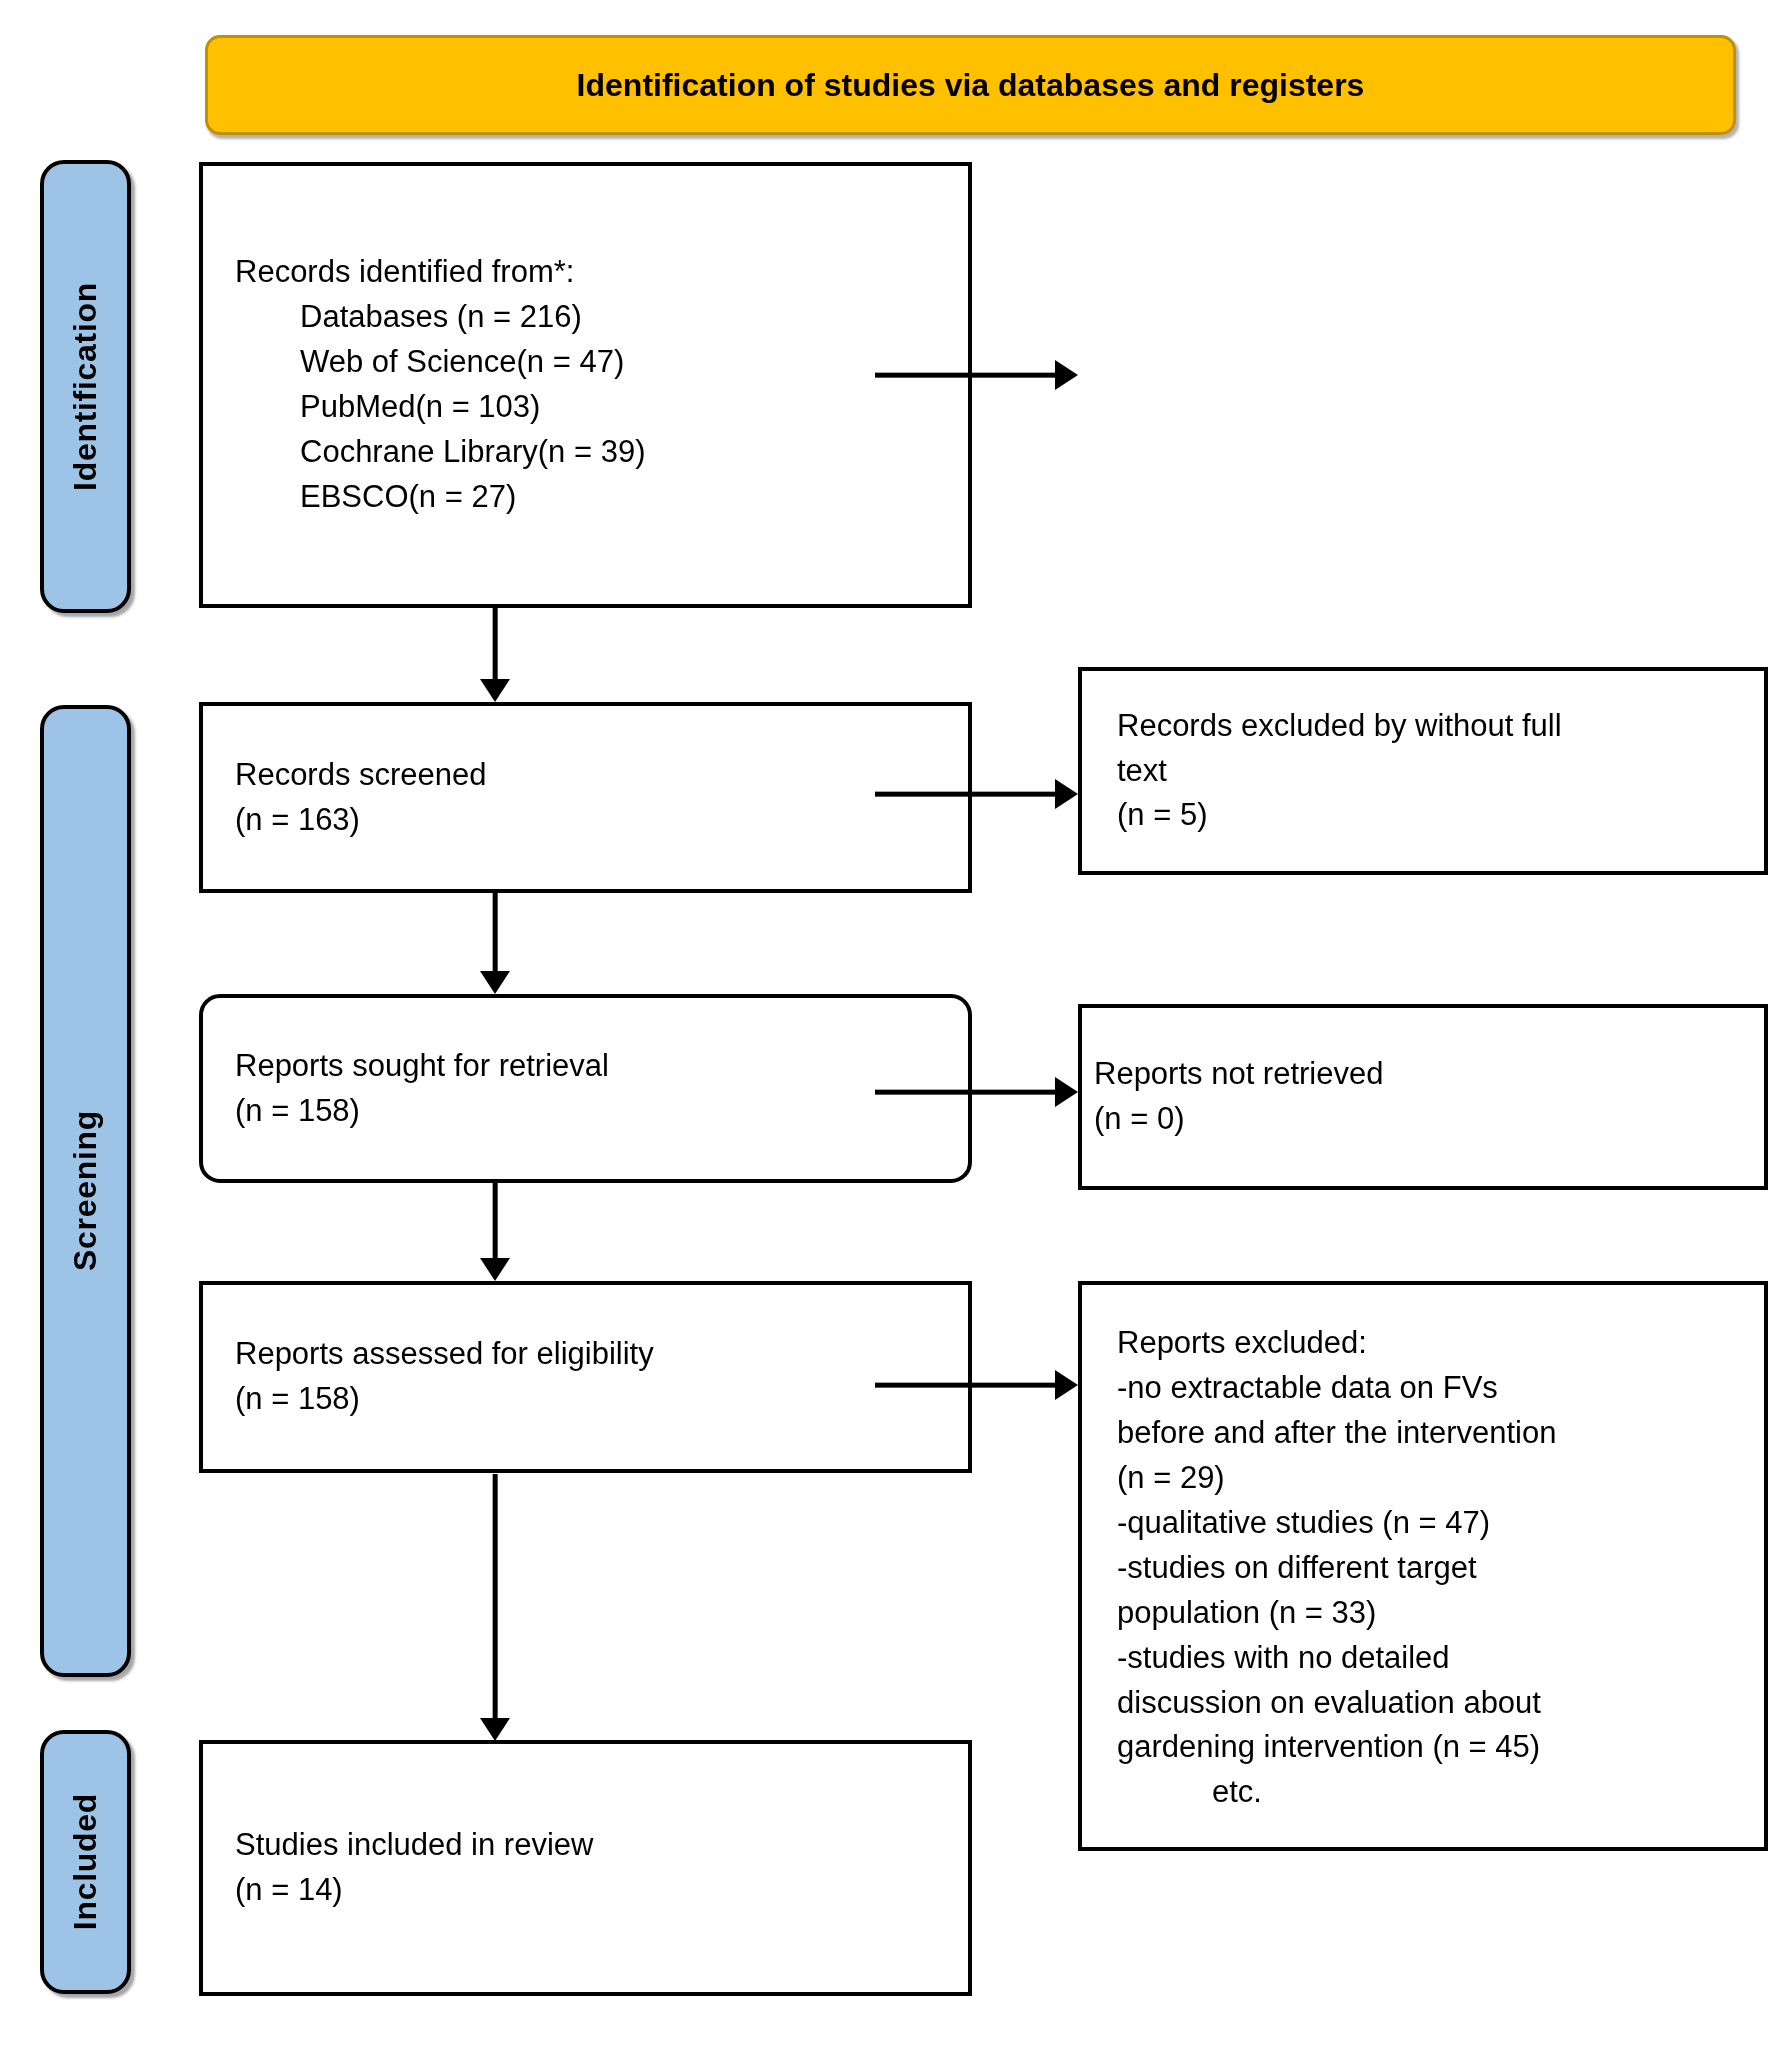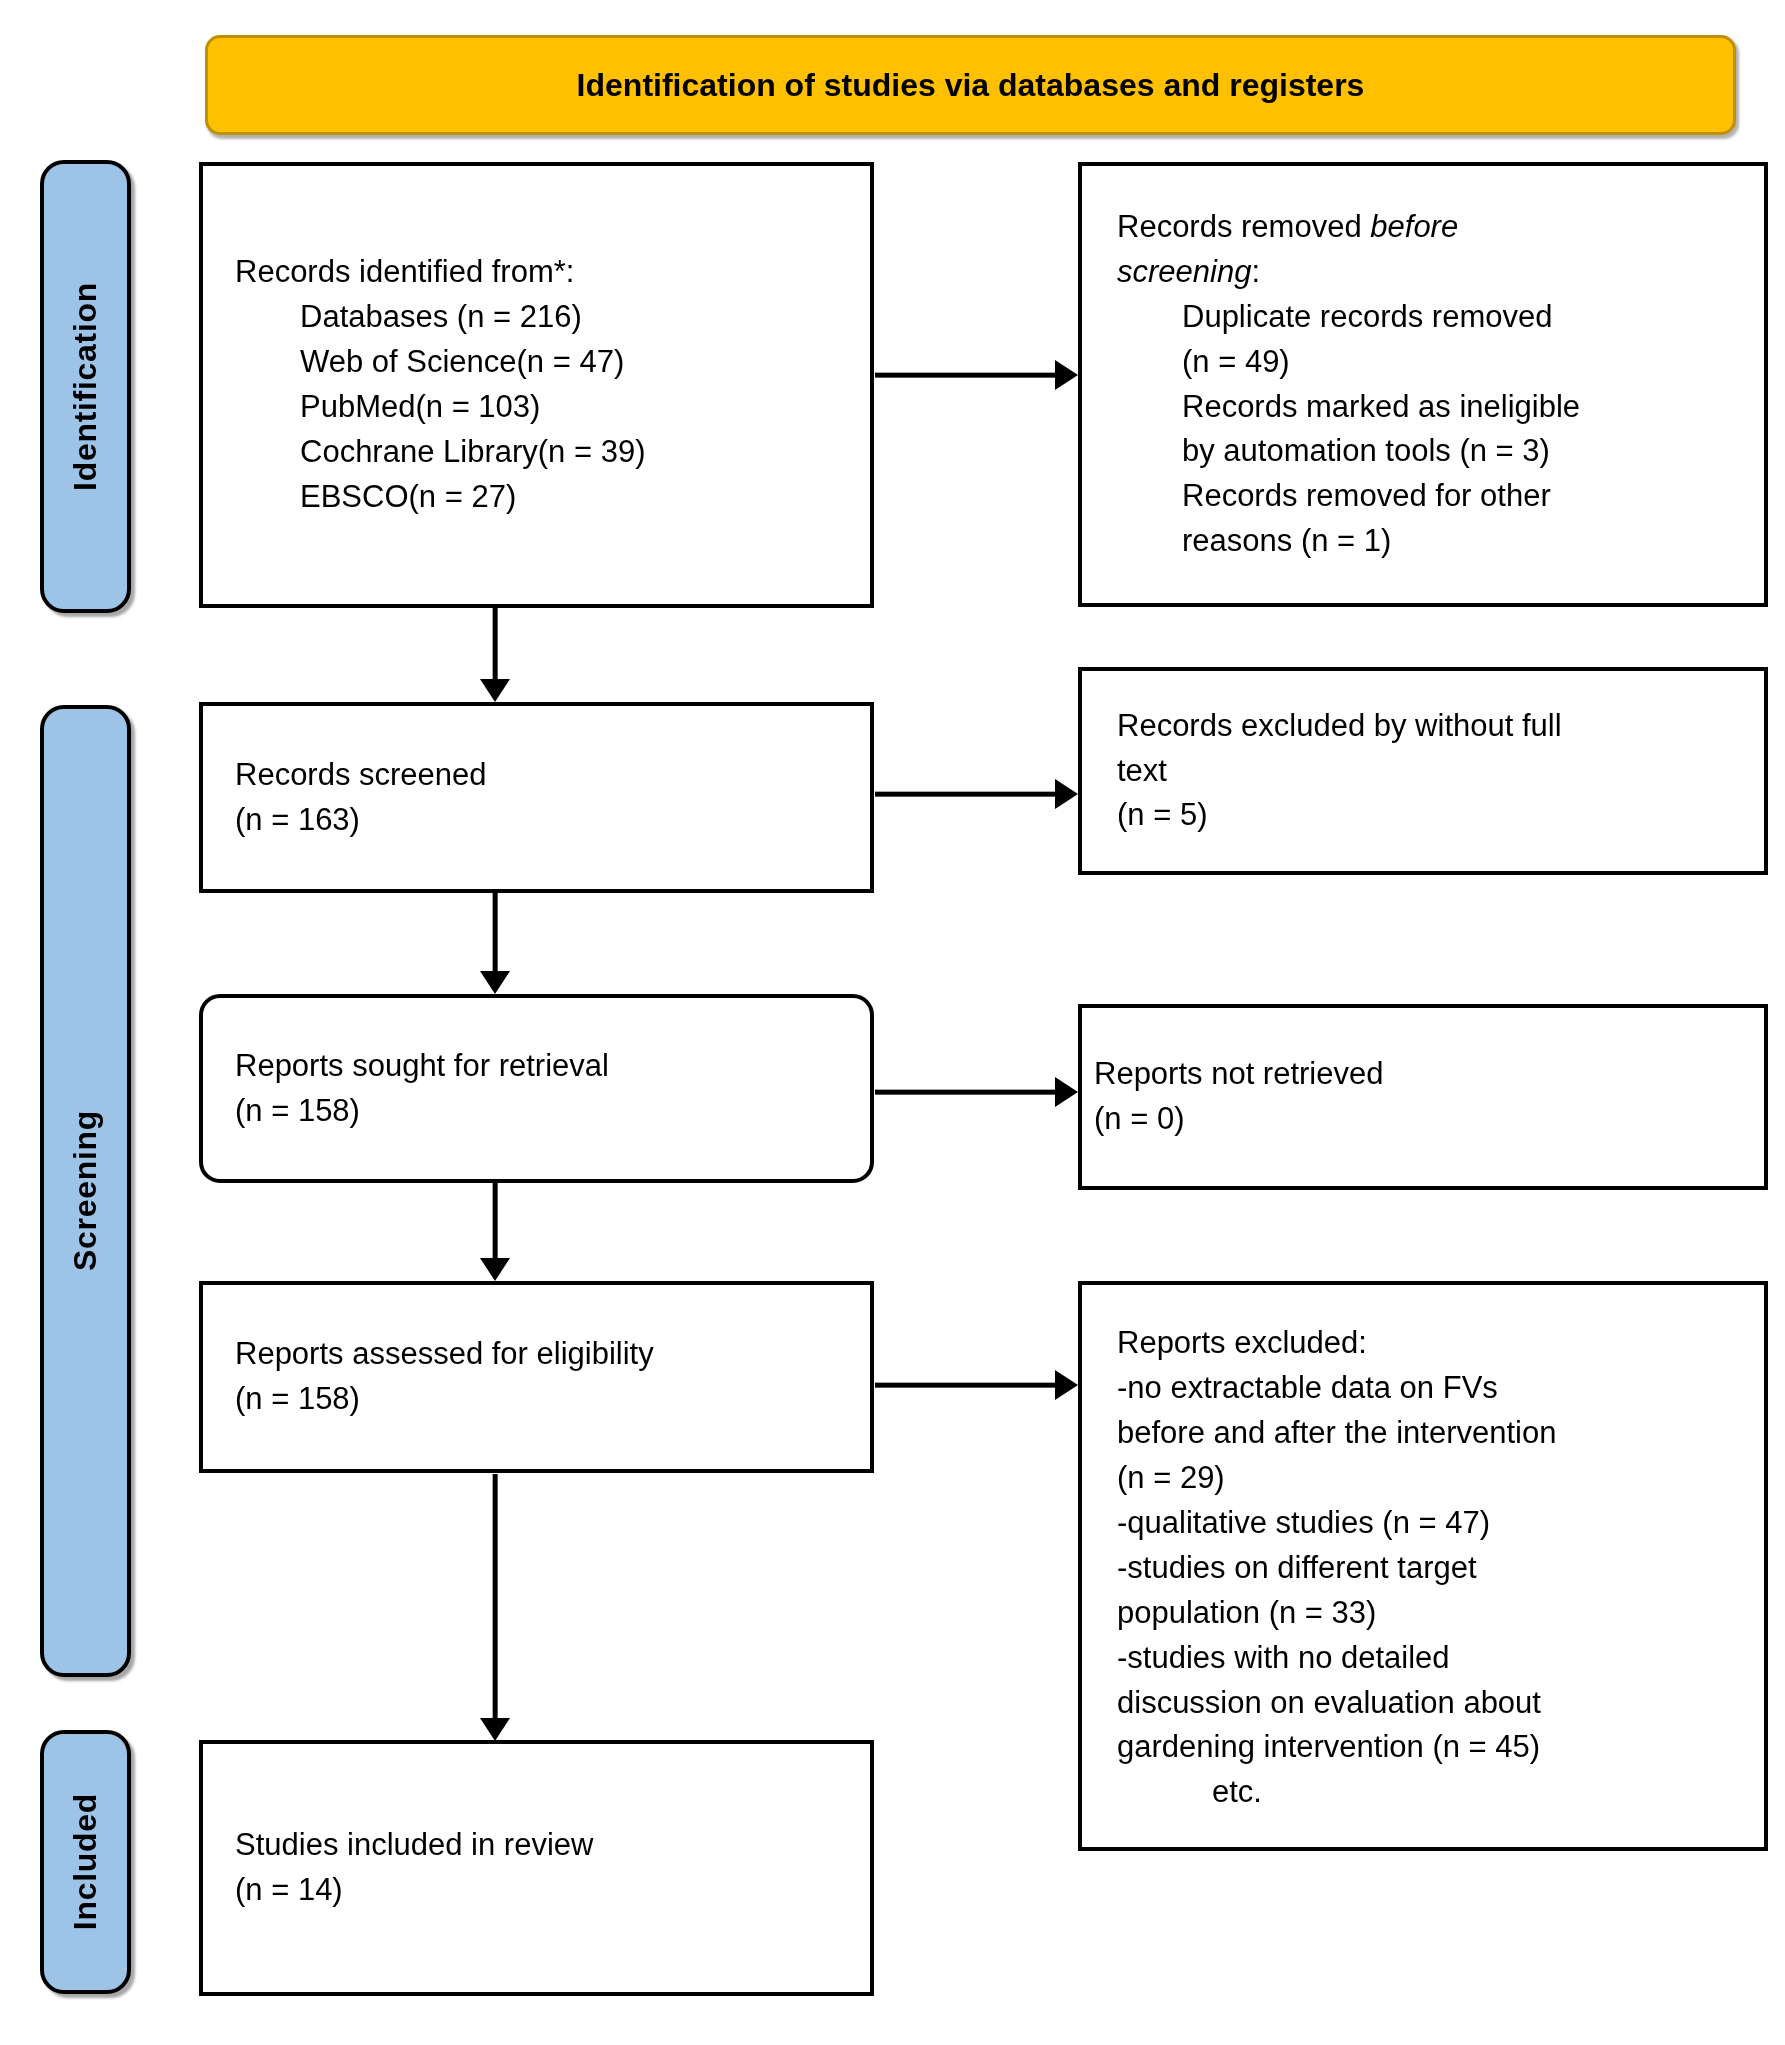--- a/index.html
+++ b/index.html
@@ -53,21 +53,21 @@
   }
   .fbox{
     position:absolute;
     background:var(--box-bg);
     border:4.7px solid var(--box-border);
     box-sizing:border-box;
     display:flex; flex-direction:column;
     font-size:31px; line-height:1.45;
   }
   .fbox .txt{white-space:pre-line;}
-  .lbox{left:199px; width:675px; padding:6.7px 20px 6.7px 32px;}
+  .lbox{left:199px; width:773px; padding:6.7px 20px 6.7px 32px;}
   .rbox{left:1078px; width:690px; padding:6.7px 20px 6.7px 35px;}
   .vcenter{justify-content:center;}
   .vtop{justify-content:flex-start;}
   .indent{margin-left:65px;}
   .intro-wrap{max-width:431px;}
   .etc{margin-left:95px;}
   .varrow{position:absolute;}
   .varrow .shaft{
     position:absolute; top:0; left:50%; transform:translateX(-50%);
     width:4.7px; height:calc(100% - 20px); background:var(--box-border);
@@ -133,29 +133,20 @@
   <div class="fbox lbox vcenter" style="top:1281px; height:192px;">
     <div class="txt">Reports assessed for eligibility
 (n = 158)</div>
   </div>
 
   <div class="fbox lbox vcenter" style="top:1740px; height:256px;">
     <div class="txt">Studies included in review
 (n = 14)</div>
   </div>
 
-  <div class="fbox rbox vcenter" style="top:162px; height:445px;">
-    <div class="intro-wrap"><span>Records removed </span><em>before screening</em><span>:</span></div>
-    <div class="txt indent">Duplicate records removed
-(n = 49)</div>
-    <div class="txt indent">Records marked as ineligible
-by automation tools (n = 3)</div>
-    <div class="txt indent">Records removed for other
-reasons (n = 1)</div>
-  </div>
 
   <div class="fbox rbox vcenter" style="top:667px; height:208px;">
     <div class="txt">Records excluded by without full
 text
 (n = 5)</div>
   </div>
 
   <div class="fbox rbox vcenter" style="top:1004px; height:186px;padding-left:12px;">
     <div class="txt">Reports not retrieved
 (n = 0)</div>

